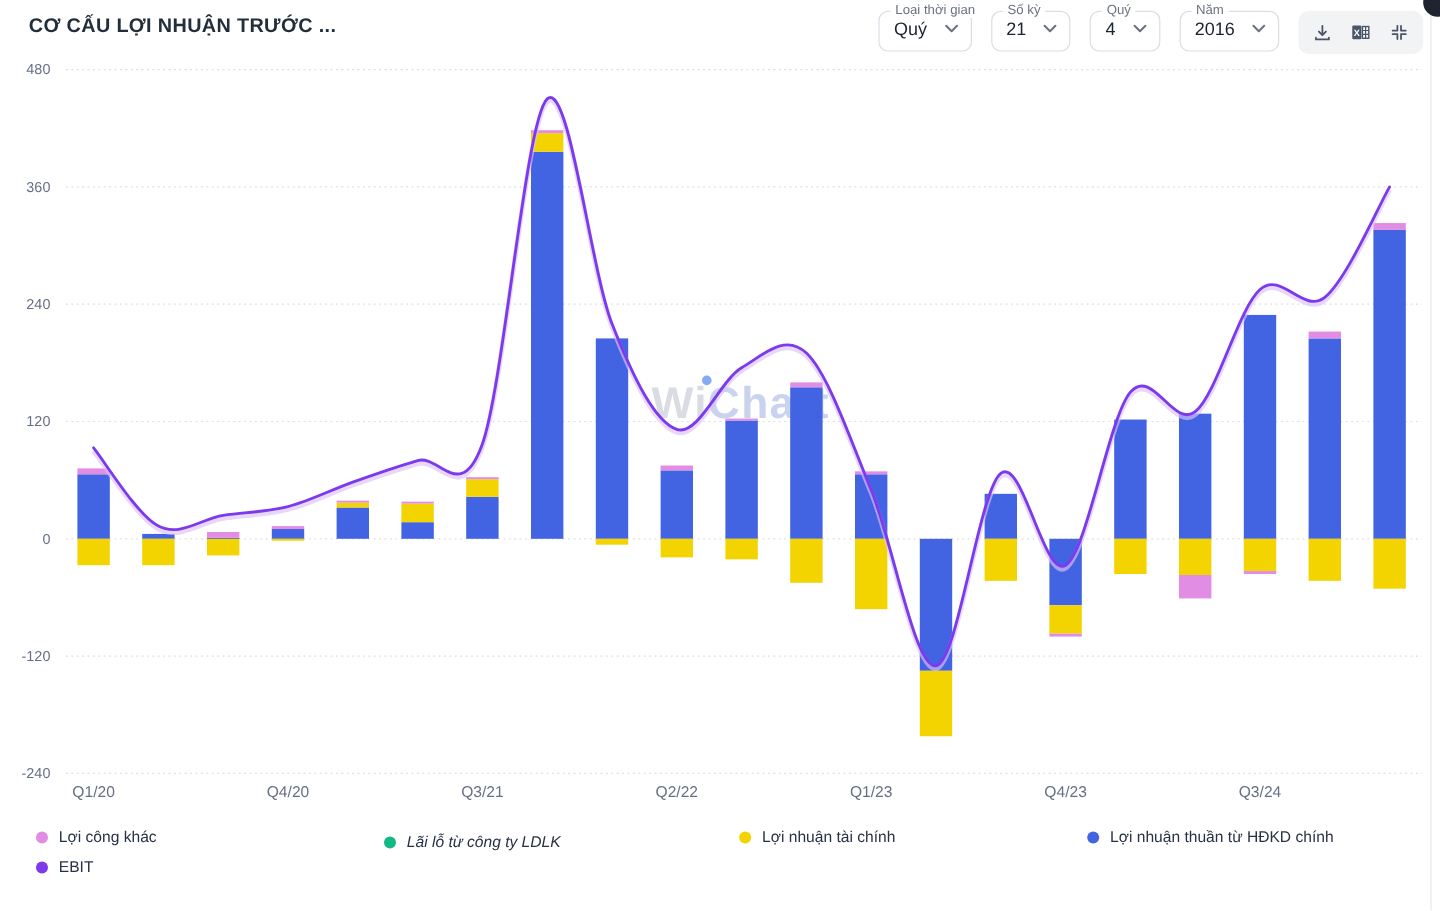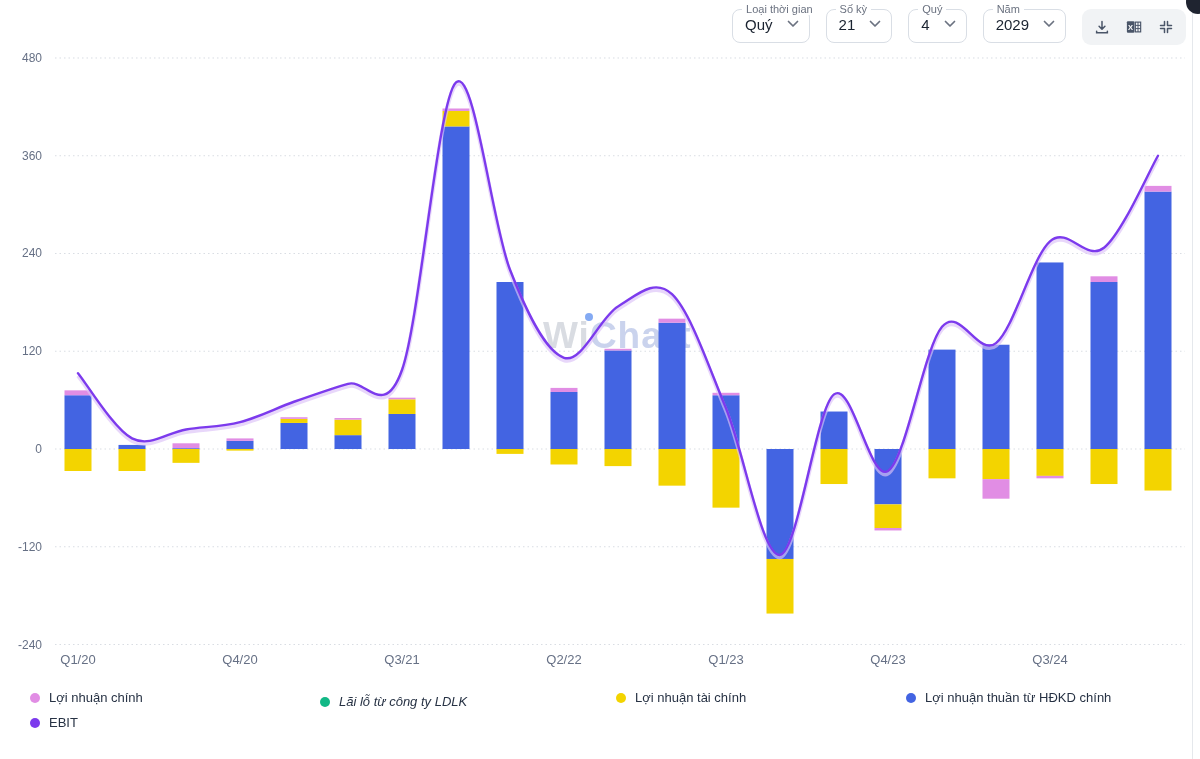--- a/index.html
+++ b/index.html
@@ -28,20 +28,21 @@
   .legend-dot{width:10px;height:10px;border-radius:50%;flex:0 0 auto;}
 
   .edge-line{position:absolute;top:0;bottom:0;right:7px;width:1px;background:#e5e8ec;}
   .corner-dot{position:absolute;top:-10px;right:-10px;width:24px;height:24px;border-radius:50%;
               background:#1f2430;}
 </style>
 </head>
 <body>
 
 <div class="page">
+  <div class="chart-title">CƠ CẤU LỢI NHUẬN TRƯỚC ...</div>
 
   <div class="controls">
 
     <div class="sel">
         <span class="flabel">Loại thời gian</span>
         <span class="val">Quý</span>
         <svg width="12" height="8" viewBox="0 0 12 8">
           <path d="M1.5 1.5 L6 6 L10.5 1.5" stroke="#6b7280" stroke-width="1.7" fill="none" stroke-linecap="round" stroke-linejoin="round"></path>
         </svg>
       </div>
@@ -54,21 +55,21 @@
       </div>
       <div class="sel">
         <span class="flabel">Quý</span>
         <span class="val">4</span>
         <svg width="12" height="8" viewBox="0 0 12 8">
           <path d="M1.5 1.5 L6 6 L10.5 1.5" stroke="#6b7280" stroke-width="1.7" fill="none" stroke-linecap="round" stroke-linejoin="round"></path>
         </svg>
       </div>
       <div class="sel">
         <span class="flabel">Năm</span>
-        <span class="val">2029</span>
+        <span class="val">2016</span>
         <svg width="12" height="8" viewBox="0 0 12 8">
           <path d="M1.5 1.5 L6 6 L10.5 1.5" stroke="#6b7280" stroke-width="1.7" fill="none" stroke-linecap="round" stroke-linejoin="round"></path>
         </svg>
       </div>
       <div class="toolbar">
       <button class="tbtn" title="">
         <svg width="17" height="17" viewBox="0 0 17 17">
           <path d="M8.5 2.2 V10 M5.4 7.2 L8.5 10.4 L11.6 7.2" stroke="#4a5568" stroke-width="1.6" fill="none" stroke-linecap="round" stroke-linejoin="round"></path>
           <path d="M2.8 12.6 v1.6 h11.4 v-1.6" stroke="#4a5568" stroke-width="1.6" fill="none" stroke-linecap="round"></path>
         </svg>
@@ -171,21 +172,21 @@
       <text x="402" y="664" text-anchor="middle" font-size="13" fill="#667085">Q3/21</text>
       <text x="564" y="664" text-anchor="middle" font-size="13" fill="#667085">Q2/22</text>
       <text x="726" y="664" text-anchor="middle" font-size="13" fill="#667085">Q1/23</text>
       <text x="888" y="664" text-anchor="middle" font-size="13" fill="#667085">Q4/23</text>
       <text x="1050" y="664" text-anchor="middle" font-size="13" fill="#667085">Q3/24</text>
     </svg>
 
   <div class="legend" id="legend">
       <div class="legend-item" style="left: 30px; top: 8px;">
         <span class="legend-dot" style="background: rgb(225, 141, 228);"></span>
-        <span>Lợi nhuận chính</span>
+        <span>Lợi công khác</span>
       </div>
       <div class="legend-item" style="left: 320px; top: 12px; font-style: italic;">
         <span class="legend-dot" style="background: rgb(18, 184, 134);"></span>
         <span>Lãi lỗ từ công ty LDLK</span>
       </div>
       <div class="legend-item" style="left: 616px; top: 8px;">
         <span class="legend-dot" style="background: rgb(243, 212, 0);"></span>
         <span>Lợi nhuận tài chính</span>
       </div>
       <div class="legend-item" style="left: 906px; top: 8px; text-align: right;">

